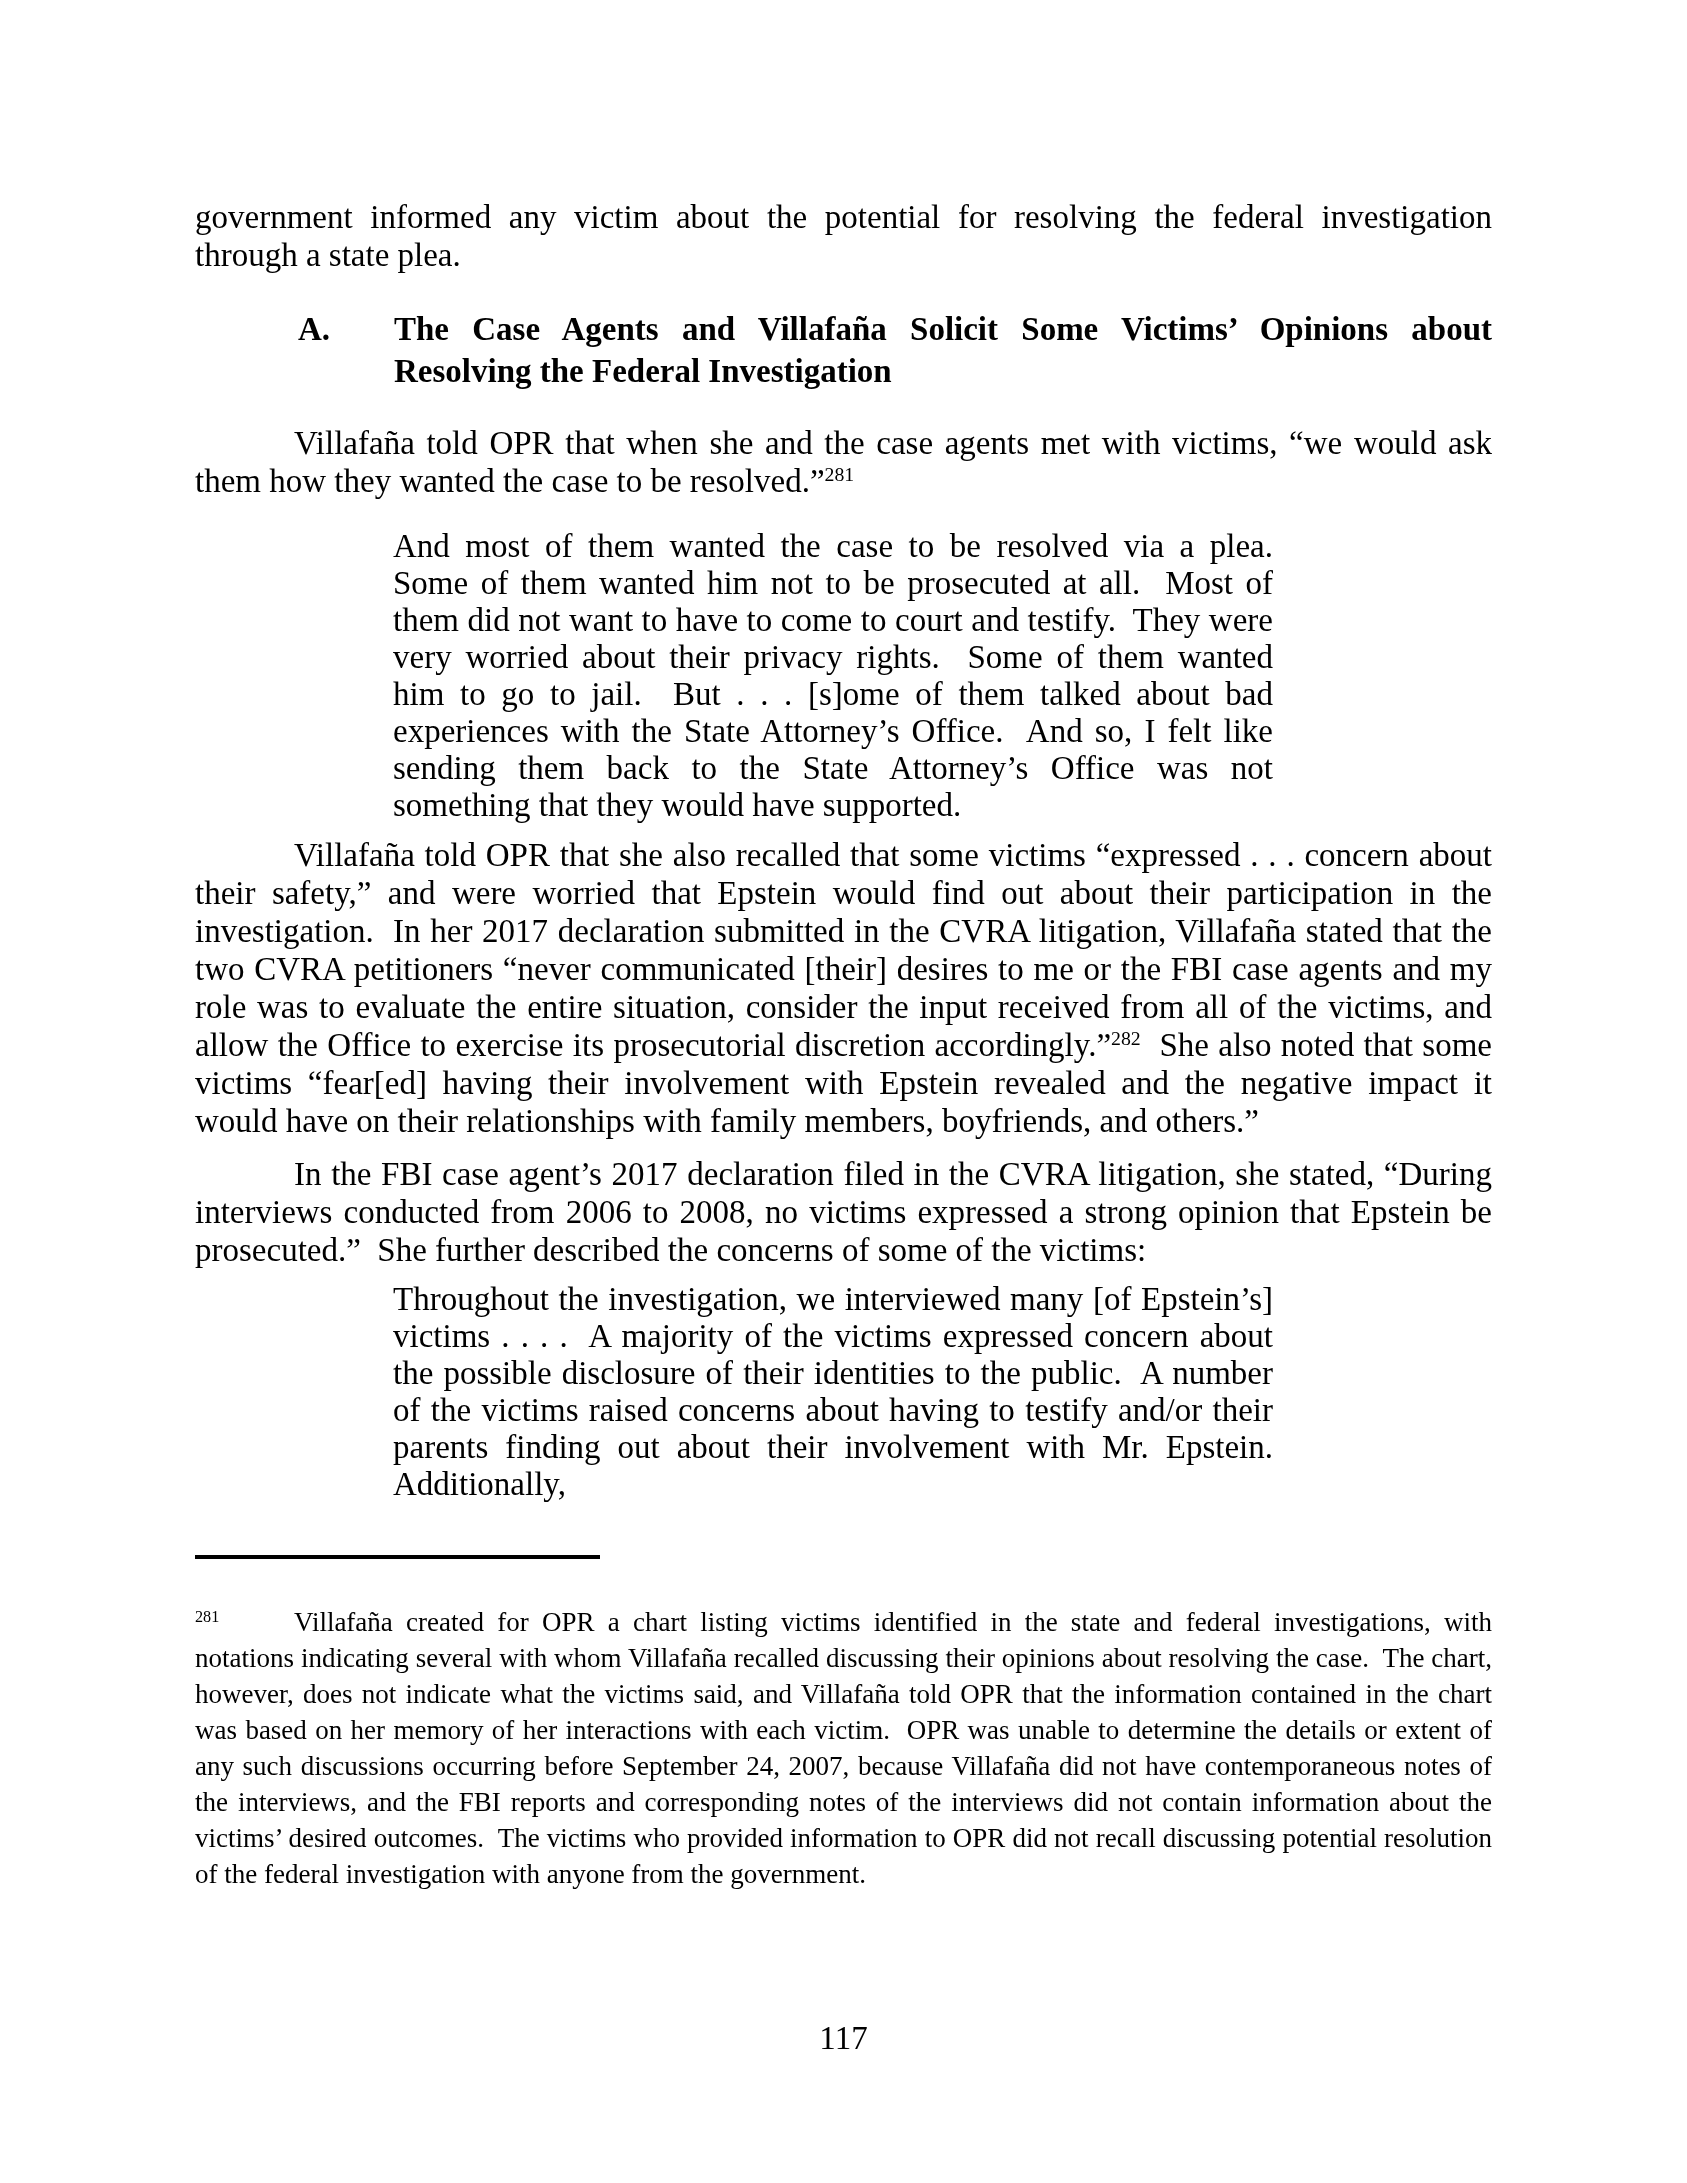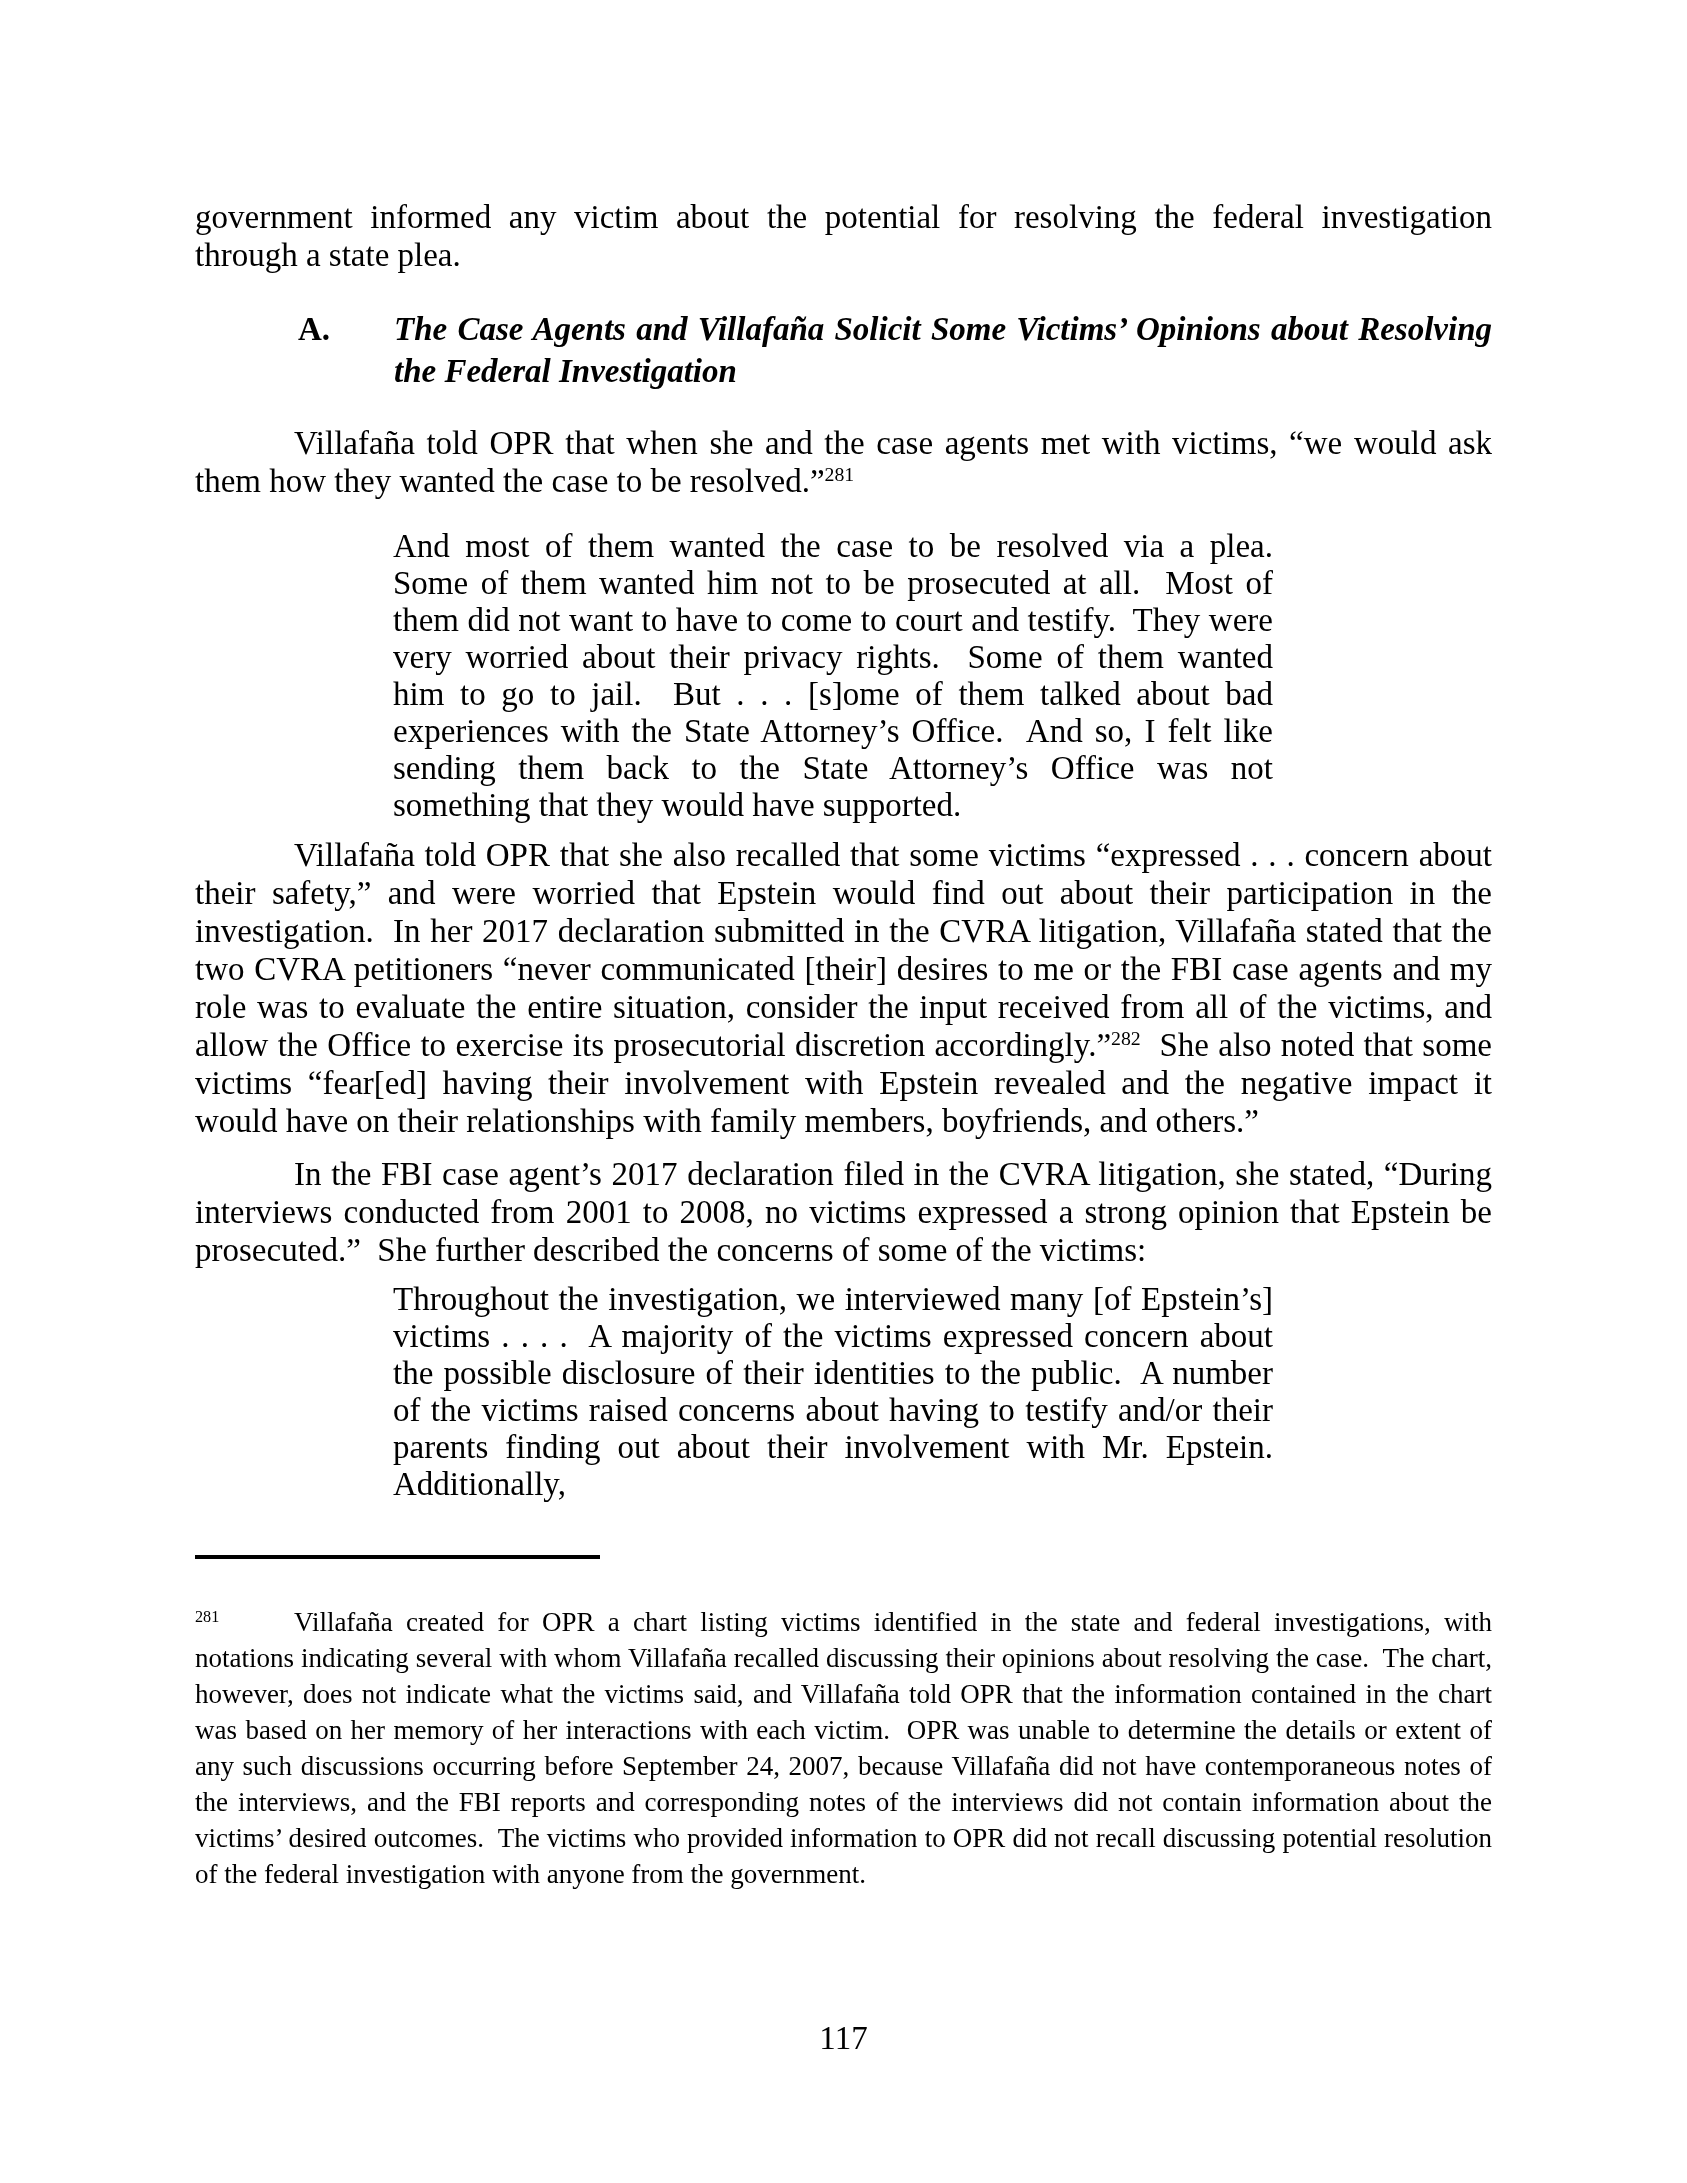--- a/index.html
+++ b/index.html
@@ -25,21 +25,21 @@
   .p1 { margin-top: 198px; }
   .heading {
     display: flex;
     margin-top: 34px;
     margin-left: 103px;
     font-weight: bold;
     font-size: 33px;
     line-height: 42px;
   }
   .heading-label { flex: none; width: 96px; }
-  .heading-text { flex: 1; text-align: justify; white-space: pre-wrap; font-style: italic; }
+  .heading-text { flex: 1; text-align: justify; white-space: pre-wrap; }
   .p2 { margin-top: 32px; }
   .bq {
     font-size: 33px;
     line-height: 37px;
     text-align: justify;
     white-space: pre-wrap;
     margin: 0;
     margin-left: 198px;
     width: 880px;
   }
@@ -95,21 +95,21 @@
     <span class="heading-label">A.</span>
     <span class="heading-text">The Case Agents and Villafaña Solicit Some Victims’ Opinions about Resolving the Federal Investigation</span>
   </div>
 
   <p class="para indent p2"><span>Villafaña told OPR that when she and the case agents met with victims, “we would ask them how they wanted the case to be resolved.”</span><sup class="fnref">281</sup></p>
 
   <div class="bq bq1">And most of them wanted the case to be resolved via a plea.  Some of them wanted him not to be prosecuted at all.  Most of them did not want to have to come to court and testify.  They were very worried about their privacy rights.  Some of them wanted him to go to jail.  But . . . [s]ome of them talked about bad experiences with the State Attorney’s Office.  And so, I felt like sending them back to the State Attorney’s Office was not something that they would have supported.</div>
 
   <p class="para indent p3"><span>Villafaña told OPR that she also recalled that some victims “expressed . . . concern about their safety,” and were worried that Epstein would find out about their participation in the investigation.  In her 2017 declaration submitted in the CVRA litigation, Villafaña stated that the two CVRA petitioners “never communicated [their] desires to me or the FBI case agents and my role was to evaluate the entire situation, consider the input received from all of the victims, and allow the Office to exercise its prosecutorial discretion accordingly.”</span><sup class="fnref">282</sup><span>  She also noted that some victims “fear[ed] having their involvement with Epstein revealed and the negative impact it would have on their relationships with family members, boyfriends, and others.”</span></p>
 
-  <p class="para indent p4">In the FBI case agent’s 2017 declaration filed in the CVRA litigation, she stated, “During interviews conducted from 2001 to 2008, no victims expressed a strong opinion that Epstein be prosecuted.”  She further described the concerns of some of the victims:</p>
+  <p class="para indent p4">In the FBI case agent’s 2017 declaration filed in the CVRA litigation, she stated, “During interviews conducted from 2006 to 2008, no victims expressed a strong opinion that Epstein be prosecuted.”  She further described the concerns of some of the victims:</p>
 
   <div class="bq bq2">Throughout the investigation, we interviewed many [of Epstein’s] victims . . . .  A majority of the victims expressed concern about the possible disclosure of their identities to the public.  A number of the victims raised concerns about having to testify and/or their parents finding out about their involvement with Mr. Epstein.  Additionally,</div>
 
   <div class="fn-separator"></div>
 
   <p class="footnote fn1"><span class="fn-ref-block"><sup class="fnref">281</sup></span><span>Villafaña created for OPR a chart listing victims identified in the state and federal investigations, with notations indicating several with whom Villafaña recalled discussing their opinions about resolving the case.  The chart, however, does not indicate what the victims said, and Villafaña told OPR that the information contained in the chart was based on her memory of her interactions with each victim.  OPR was unable to determine the details or extent of any such discussions occurring before September 24, 2007, because Villafaña did not have contemporaneous notes of the interviews, and the FBI reports and corresponding notes of the interviews did not contain information about the victims’ desired outcomes.  The victims who provided information to OPR did not recall discussing potential resolution of the federal investigation with anyone from the government.</span></p>
 
 
   <div class="page-number">117</div>
 

